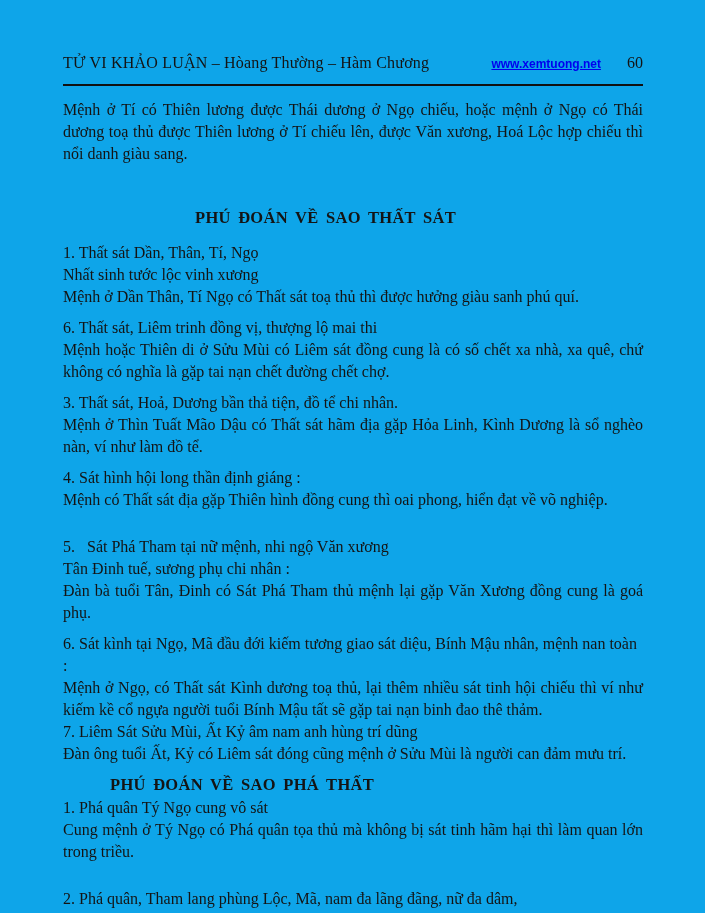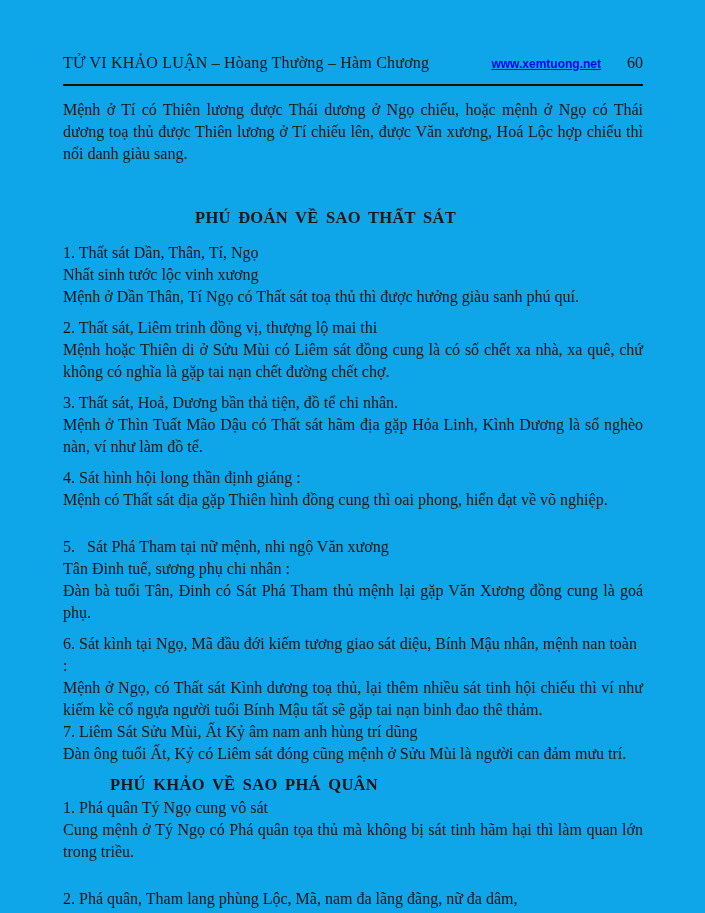--- a/index.html
+++ b/index.html
@@ -81,21 +81,21 @@
   <div class="section">
     <h2 class="heading h1pos">PHÚ ĐOÁN VỀ SAO THẤT SÁT</h2>
 
     <div class="entry">
       <div class="etitle">1. Thất sát Dần, Thân, Tí, Ngọ</div>
       <div class="everse">Nhất sinh tước lộc vinh xương</div>
       <div class="ebody">Mệnh ở Dần Thân, Tí Ngọ có Thất sát toạ thủ thì được hưởng giàu sanh phú quí.</div>
     </div>
 
     <div class="entry">
-      <div class="etitle">2. Thất sát, Liêm trinh đồng vị, thượng lộ mai thi</div>
+      <div class="etitle">6. Thất sát, Liêm trinh đồng vị, thượng lộ mai thi</div>
       <div class="ebody">Mệnh hoặc Thiên di ở Sửu Mùi có Liêm sát đồng cung là có số chết xa nhà, xa quê, chứ không có nghĩa là gặp tai nạn chết đường chết chợ.</div>
     </div>
 
     <div class="entry">
       <div class="etitle">3. Thất sát, Hoả, Dương bần thả tiện, đồ tể chi nhân.</div>
       <div class="ebody">Mệnh ở Thìn Tuất Mão Dậu có Thất sát hãm địa gặp Hỏa Linh, Kình Dương là sổ nghèo nàn, ví như làm đồ tể.</div>
     </div>
 
     <div class="entry">
       <div class="etitle">4. Sát hình hội long thần định giáng :</div>
@@ -113,21 +113,21 @@
       <div class="ebody">Mệnh ở Ngọ, có Thất sát Kình dương toạ thủ, lại thêm nhiều sát tinh hội chiếu thì ví như kiếm kề cổ ngựa người tuổi Bính Mậu tất sẽ gặp tai nạn binh đao thê thảm.</div>
     </div>
 
     <div class="entry no-gap">
       <div class="etitle">7. Liêm Sát Sửu Mùi, Ất Kỷ âm nam anh hùng trí dũng</div>
       <div class="ebody">Đàn ông tuổi Ất, Kỷ có Liêm sát đóng cũng mệnh ở Sửu Mùi là người can đảm mưu trí.</div>
     </div>
   </div>
 
   <div class="section">
-    <h2 class="heading h2pos">PHÚ KHẢO VỀ SAO PHÁ QUÂN</h2>
+    <h2 class="heading h2pos">PHÚ ĐOÁN VỀ SAO PHÁ THẤT</h2>
 
     <div class="entry no-gap">
       <div class="etitle">1. Phá quân Tý Ngọ cung vô sát</div>
       <div class="ebody">Cung mệnh ở Tý Ngọ có Phá quân tọa thủ mà không bị sát tinh hãm hại thì làm quan lớn trong triều.</div>
     </div>
 
     <div class="entry gap-large">
       <div class="etitle">2. Phá quân, Tham lang phùng Lộc, Mã, nam đa lãng đãng, nữ đa dâm,</div>
 
     </div>

